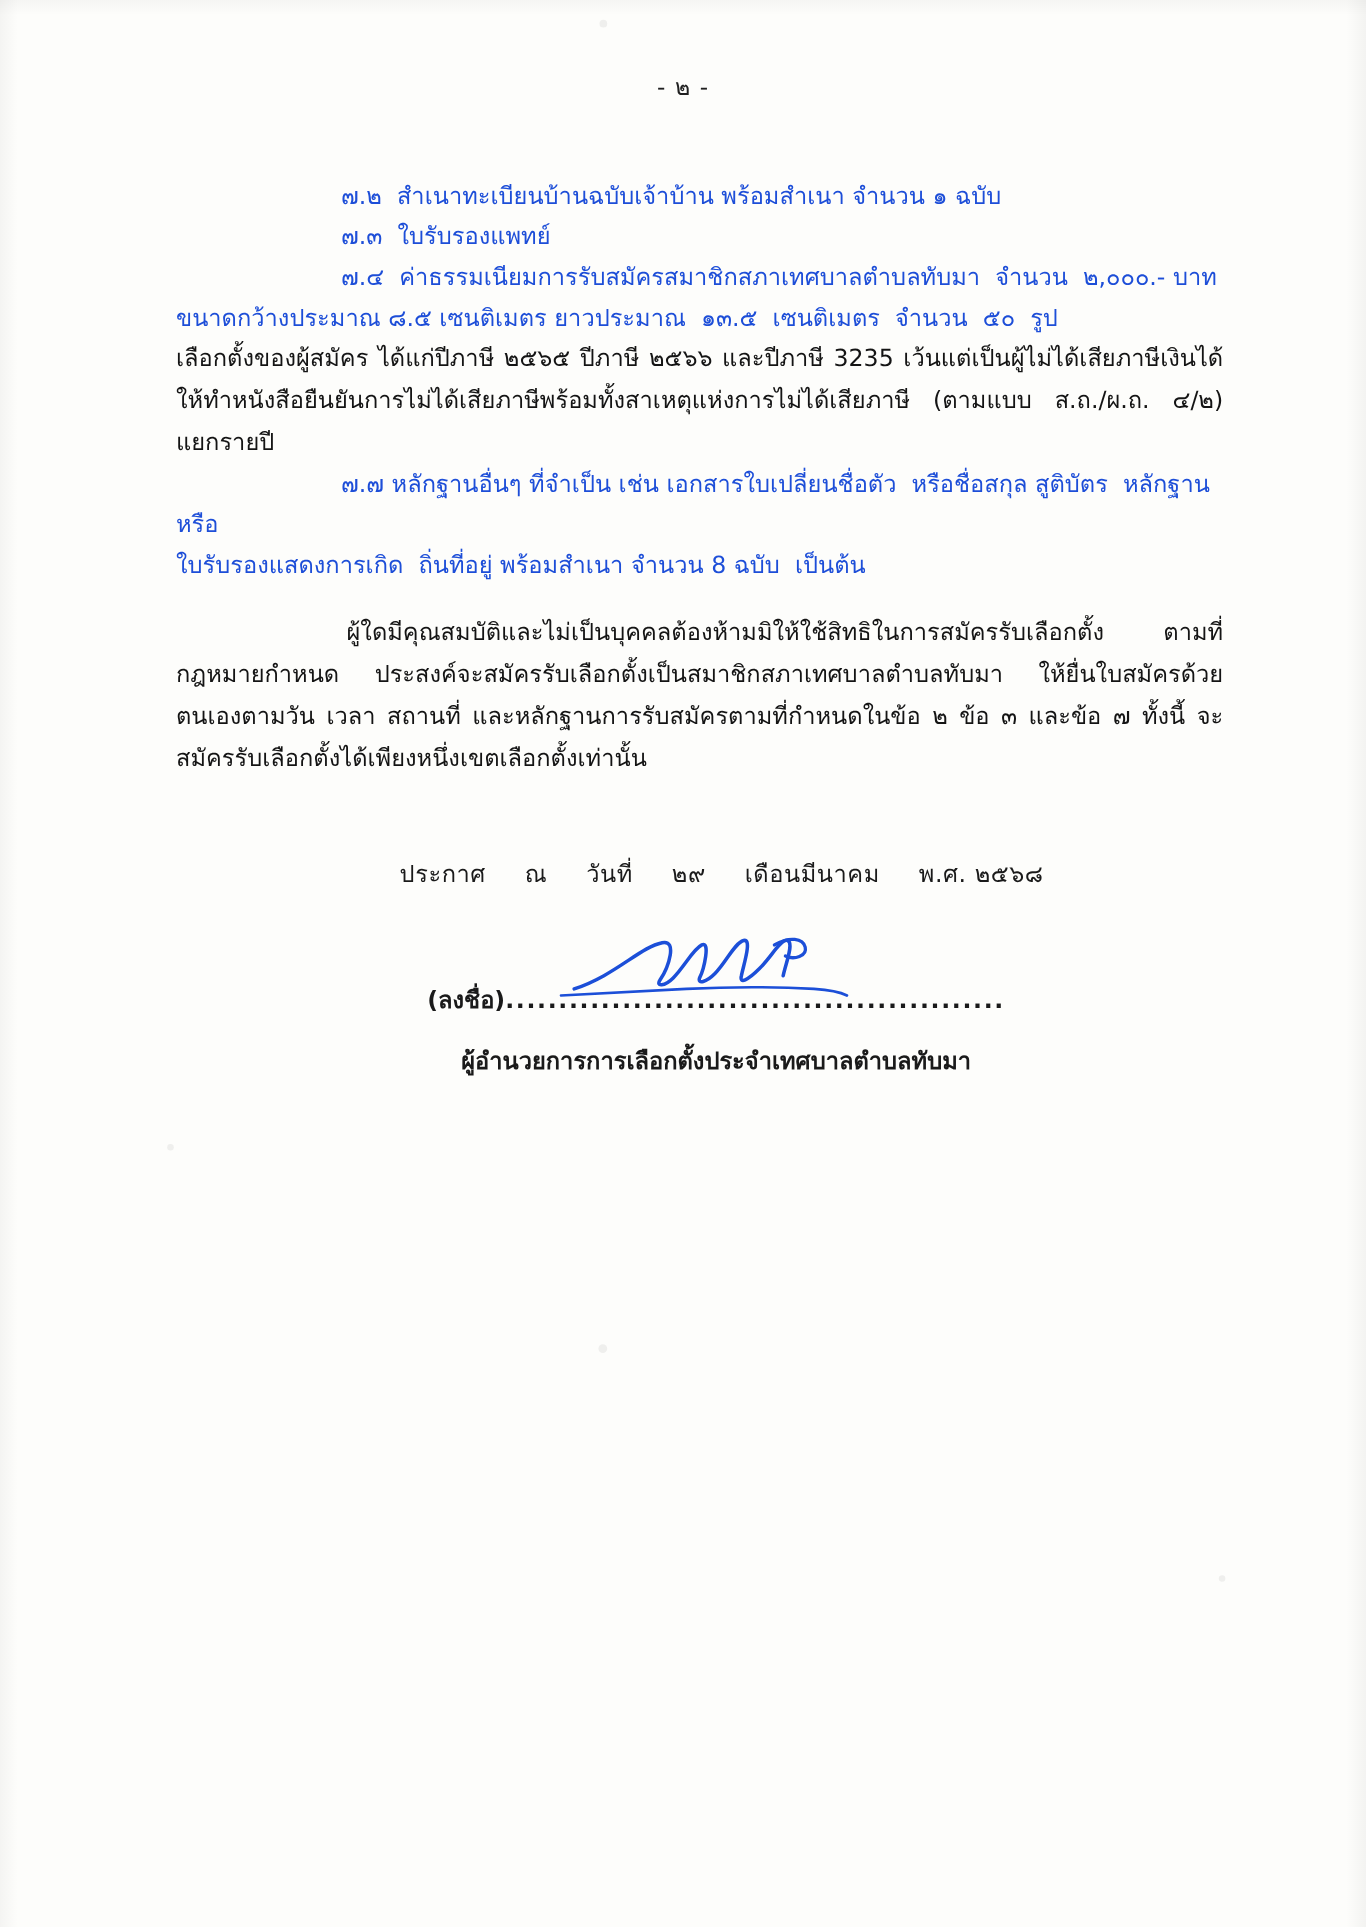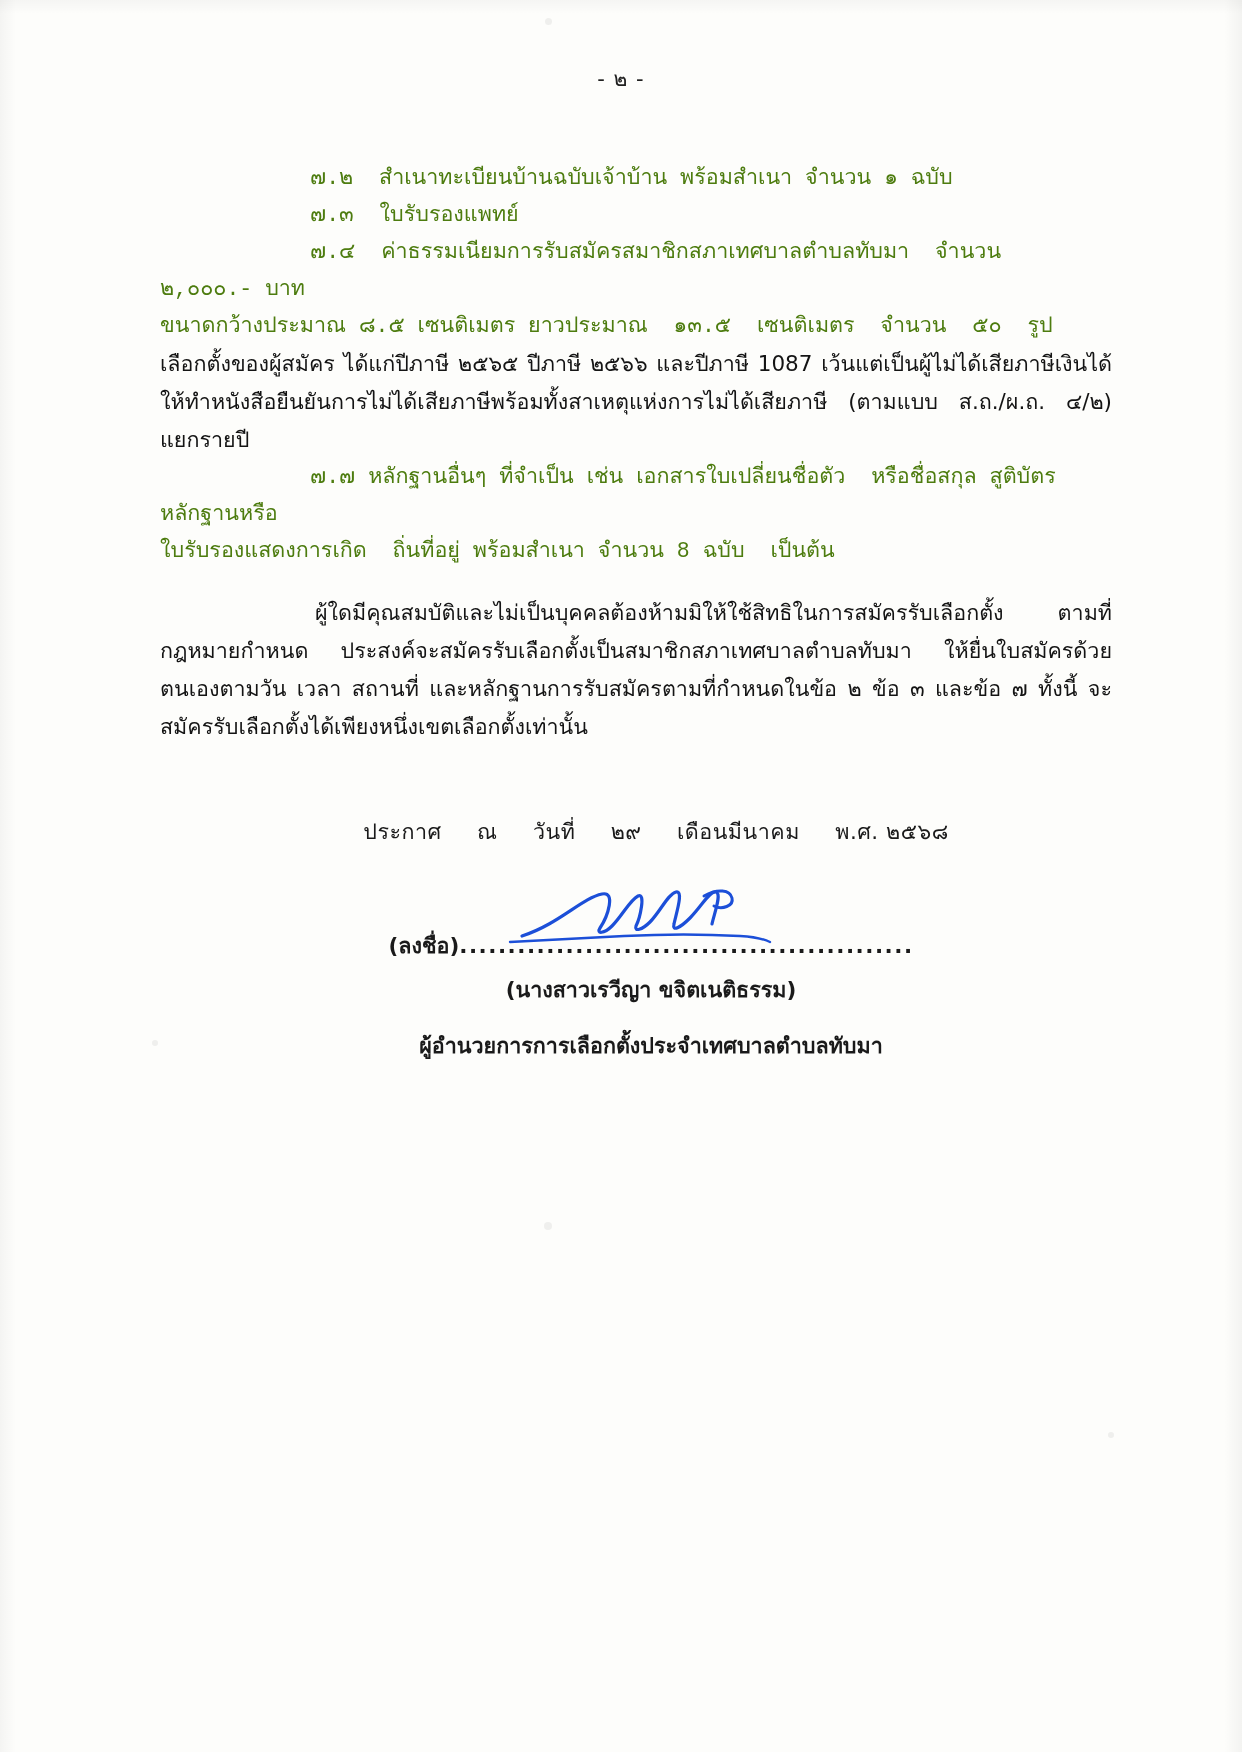--- a/index.html
+++ b/index.html
@@ -54,23 +54,22 @@
   .content {
     position: absolute;
     left: 160px;
     right: 130px;
     top: 160px;
   }
 
   .line {
     font-size: 21.5px;
     line-height: 37px;
-    color: #4d7c0f;
+    color: #1d4ed8;
     white-space: pre-wrap;
-    font-family: Liberation Mono, monospace;
   }
   .indent-1 { text-indent: 150px; }
   .indent-para { text-indent: 155px; }
   .gap-md { margin-top: 24px; }
 
   .para {
     font-size: 21.5px;
     line-height: 38px;
     color: #141414;
     text-align: justify;
@@ -144,21 +143,21 @@
   <div class="page-number">- ๒ -</div>
 
   <div class="content">
 
     <div class="line indent-1">๗.๒  สำเนาทะเบียนบ้านฉบับเจ้าบ้าน พร้อมสำเนา จำนวน ๑ ฉบับ</div>
     <div class="line indent-1">๗.๓  ใบรับรองแพทย์</div>
     <div class="line indent-1">๗.๔  ค่าธรรมเนียมการรับสมัครสมาชิกสภาเทศบาลตำบลทับมา  จำนวน  ๒,๐๐๐.- บาท</div>
 
     <div class="line">ขนาดกว้างประมาณ ๘.๕ เซนติเมตร ยาวประมาณ  ๑๓.๕  เซนติเมตร  จำนวน  ๕๐  รูป</div>
 
-    <div class="para">เลือกตั้งของผู้สมัคร ได้แก่ปีภาษี ๒๕๖๕ ปีภาษี ๒๕๖๖ และปีภาษี 1087 เว้นแต่เป็นผู้ไม่ได้เสียภาษีเงินได้ให้ทำหนังสือยืนยันการไม่ได้เสียภาษีพร้อมทั้งสาเหตุแห่งการไม่ได้เสียภาษี (ตามแบบ ส.ถ./ผ.ถ. ๔/๒) แยกรายปี</div>
+    <div class="para">เลือกตั้งของผู้สมัคร ได้แก่ปีภาษี ๒๕๖๕ ปีภาษี ๒๕๖๖ และปีภาษี 3235 เว้นแต่เป็นผู้ไม่ได้เสียภาษีเงินได้ให้ทำหนังสือยืนยันการไม่ได้เสียภาษีพร้อมทั้งสาเหตุแห่งการไม่ได้เสียภาษี (ตามแบบ ส.ถ./ผ.ถ. ๔/๒) แยกรายปี</div>
 
     <div class="line indent-1">๗.๗ หลักฐานอื่นๆ ที่จำเป็น เช่น เอกสารใบเปลี่ยนชื่อตัว  หรือชื่อสกุล สูติบัตร  หลักฐานหรือ</div>
     <div class="line">ใบรับรองแสดงการเกิด  ถิ่นที่อยู่ พร้อมสำเนา จำนวน 8 ฉบับ  เป็นต้น</div>
 
     <div class="para indent-para gap-md">ผู้ใดมีคุณสมบัติและไม่เป็นบุคคลต้องห้ามมิให้ใช้สิทธิในการสมัครรับเลือกตั้ง ตามที่กฎหมายกำหนด ประสงค์จะสมัครรับเลือกตั้งเป็นสมาชิกสภาเทศบาลตำบลทับมา  ให้ยื่นใบสมัครด้วยตนเองตามวัน เวลา  สถานที่  และหลักฐานการรับสมัครตามที่กำหนดในข้อ ๒  ข้อ ๓  และข้อ ๗  ทั้งนี้ จะสมัครรับเลือกตั้งได้เพียงหนึ่งเขตเลือกตั้งเท่านั้น</div>
 
     <div class="announce-line">
       <span>ประกาศ</span>
       <span>ณ</span>
       <span>วันที่</span>
@@ -171,18 +170,17 @@
       <div class="signature">
         <svg width="300" height="70" viewBox="0 0 300 70" fill="none" xmlns="http://www.w3.org/2000/svg">
           <path d="M18 52 C55 40 78 14 98 10 C112 7 104 32 96 44 C92 50 100 50 108 42 C118 32 126 16 134 12 C142 8 136 34 132 42 C130 48 138 46 146 38 C156 28 164 10 172 8 C180 6 172 30 170 40 C168 48 176 44 186 34 C198 22 206 6 212 8 C218 10 210 30 208 40" stroke="#1c4fd8" stroke-width="3.2" stroke-linecap="round" stroke-linejoin="round"></path>
           <path d="M6 58 C40 56 80 54 120 52 C160 50 200 50 236 52 C252 53 262 56 266 58" stroke="#1c4fd8" stroke-width="2.4" stroke-linecap="round"></path>
           <path d="M200 12 C214 4 226 6 228 14 C230 22 218 26 210 22" stroke="#1c4fd8" stroke-width="3" stroke-linecap="round" fill="none"></path>
         </svg>
       </div>
       <div class="sign-row">
         <span>(ลงชื่อ)</span><span class="dots">...............................................</span>
       </div>
-      <div class="sign-name">(นางสาวเรวีญา   ขจิตเนติธรรม)</div>
       <div class="sign-title">ผู้อำนวยการการเลือกตั้งประจำเทศบาลตำบลทับมา</div>
     </div>
 
   </div>
 </div>
 
 </body></html>

